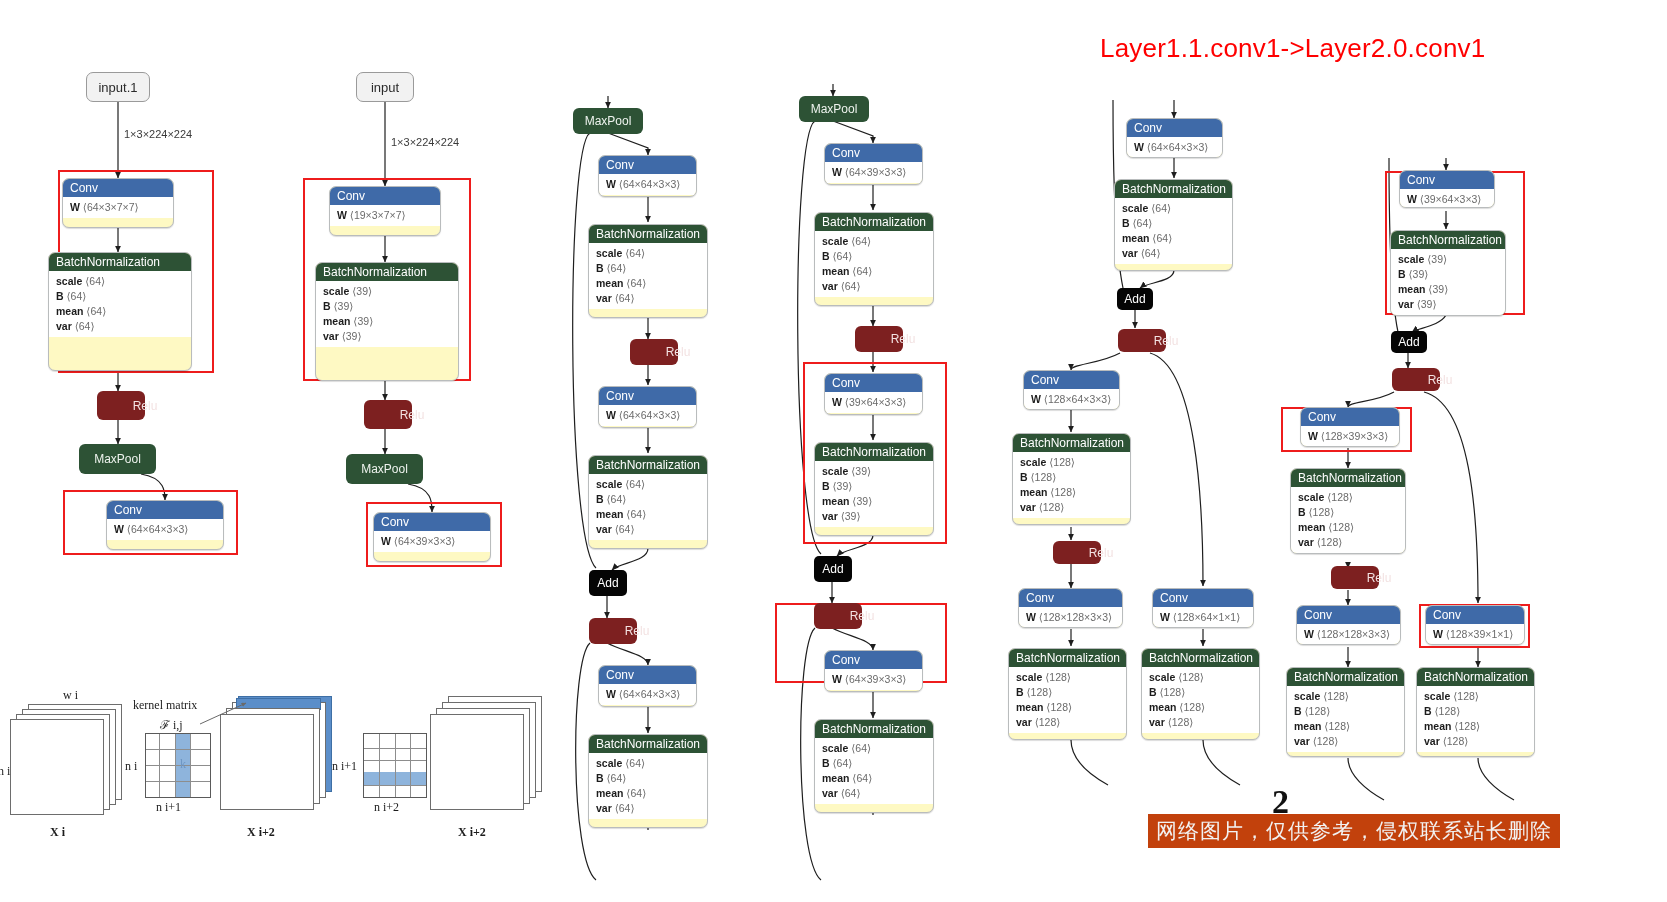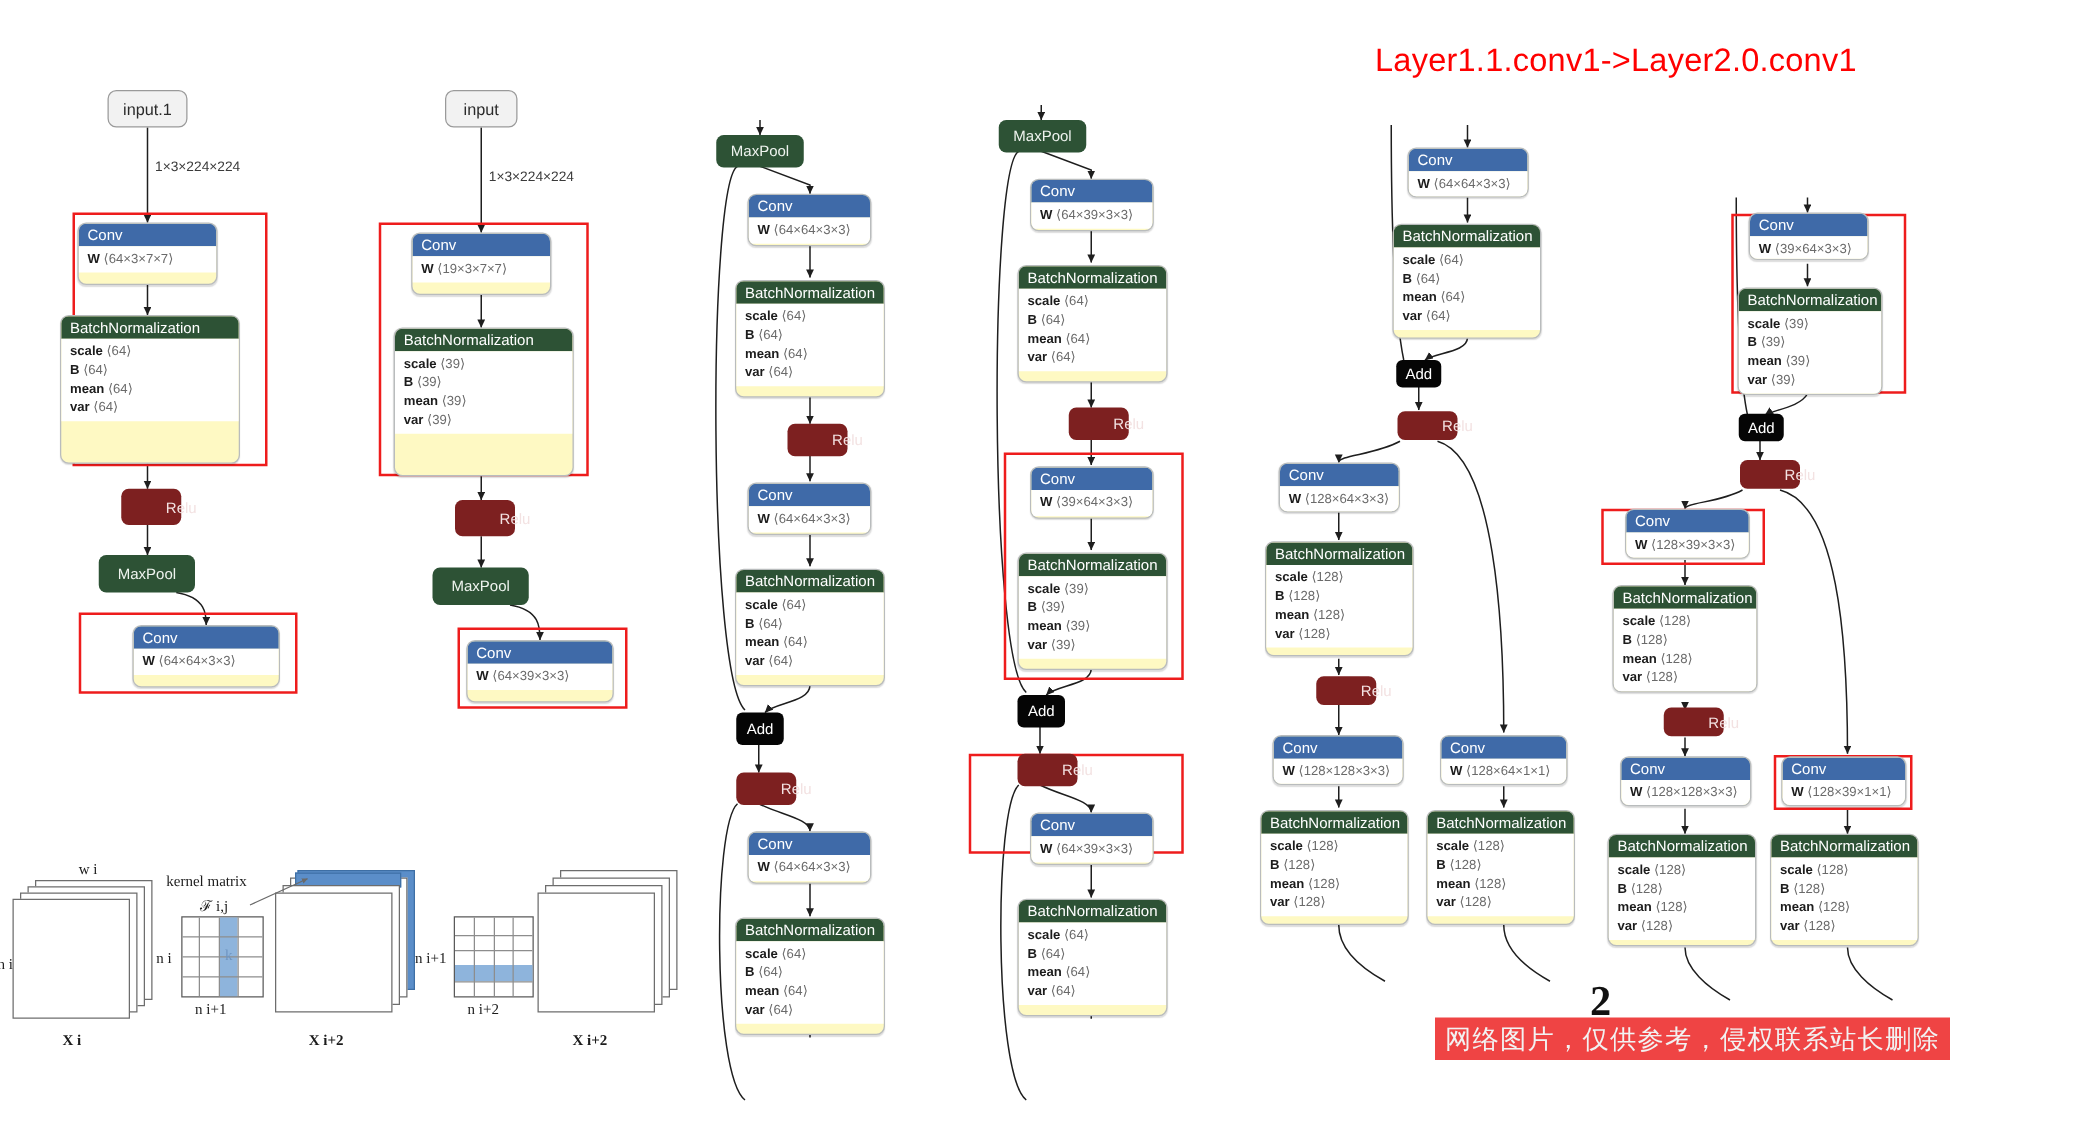--- a/index.html
+++ b/index.html
@@ -54,21 +54,21 @@
   .gline{position:absolute;background:#8d8d8d;}
   .gband{position:absolute;background:#7aa7d6;opacity:.85;}
   .kt{position:absolute;font-family:"Liberation Serif","DejaVu Serif",serif;
       font-size:12px;color:#1c1c1c;white-space:nowrap;}
   .kt.it{}
   .kt.bld{font-weight:bold;}
 
   
   .pageno{position:absolute;font-family:"Liberation Serif","DejaVu Serif",serif;
           font-size:34px;font-weight:bold;color:#111;}
-  .watermark{position:absolute;background:#ef4444;color:#f2f2f2;
+  .watermark{position:absolute;background:#c2410c;color:#f2f2f2;
              font-size:21px;letter-spacing:1px;padding:3px 8px;white-space:nowrap;
              font-family:"DejaVu Sans",sans-serif;}
 </style>
 </head>
 <body>
 
 <div class="canvas">
 
   <svg class="edges">
     <defs>

